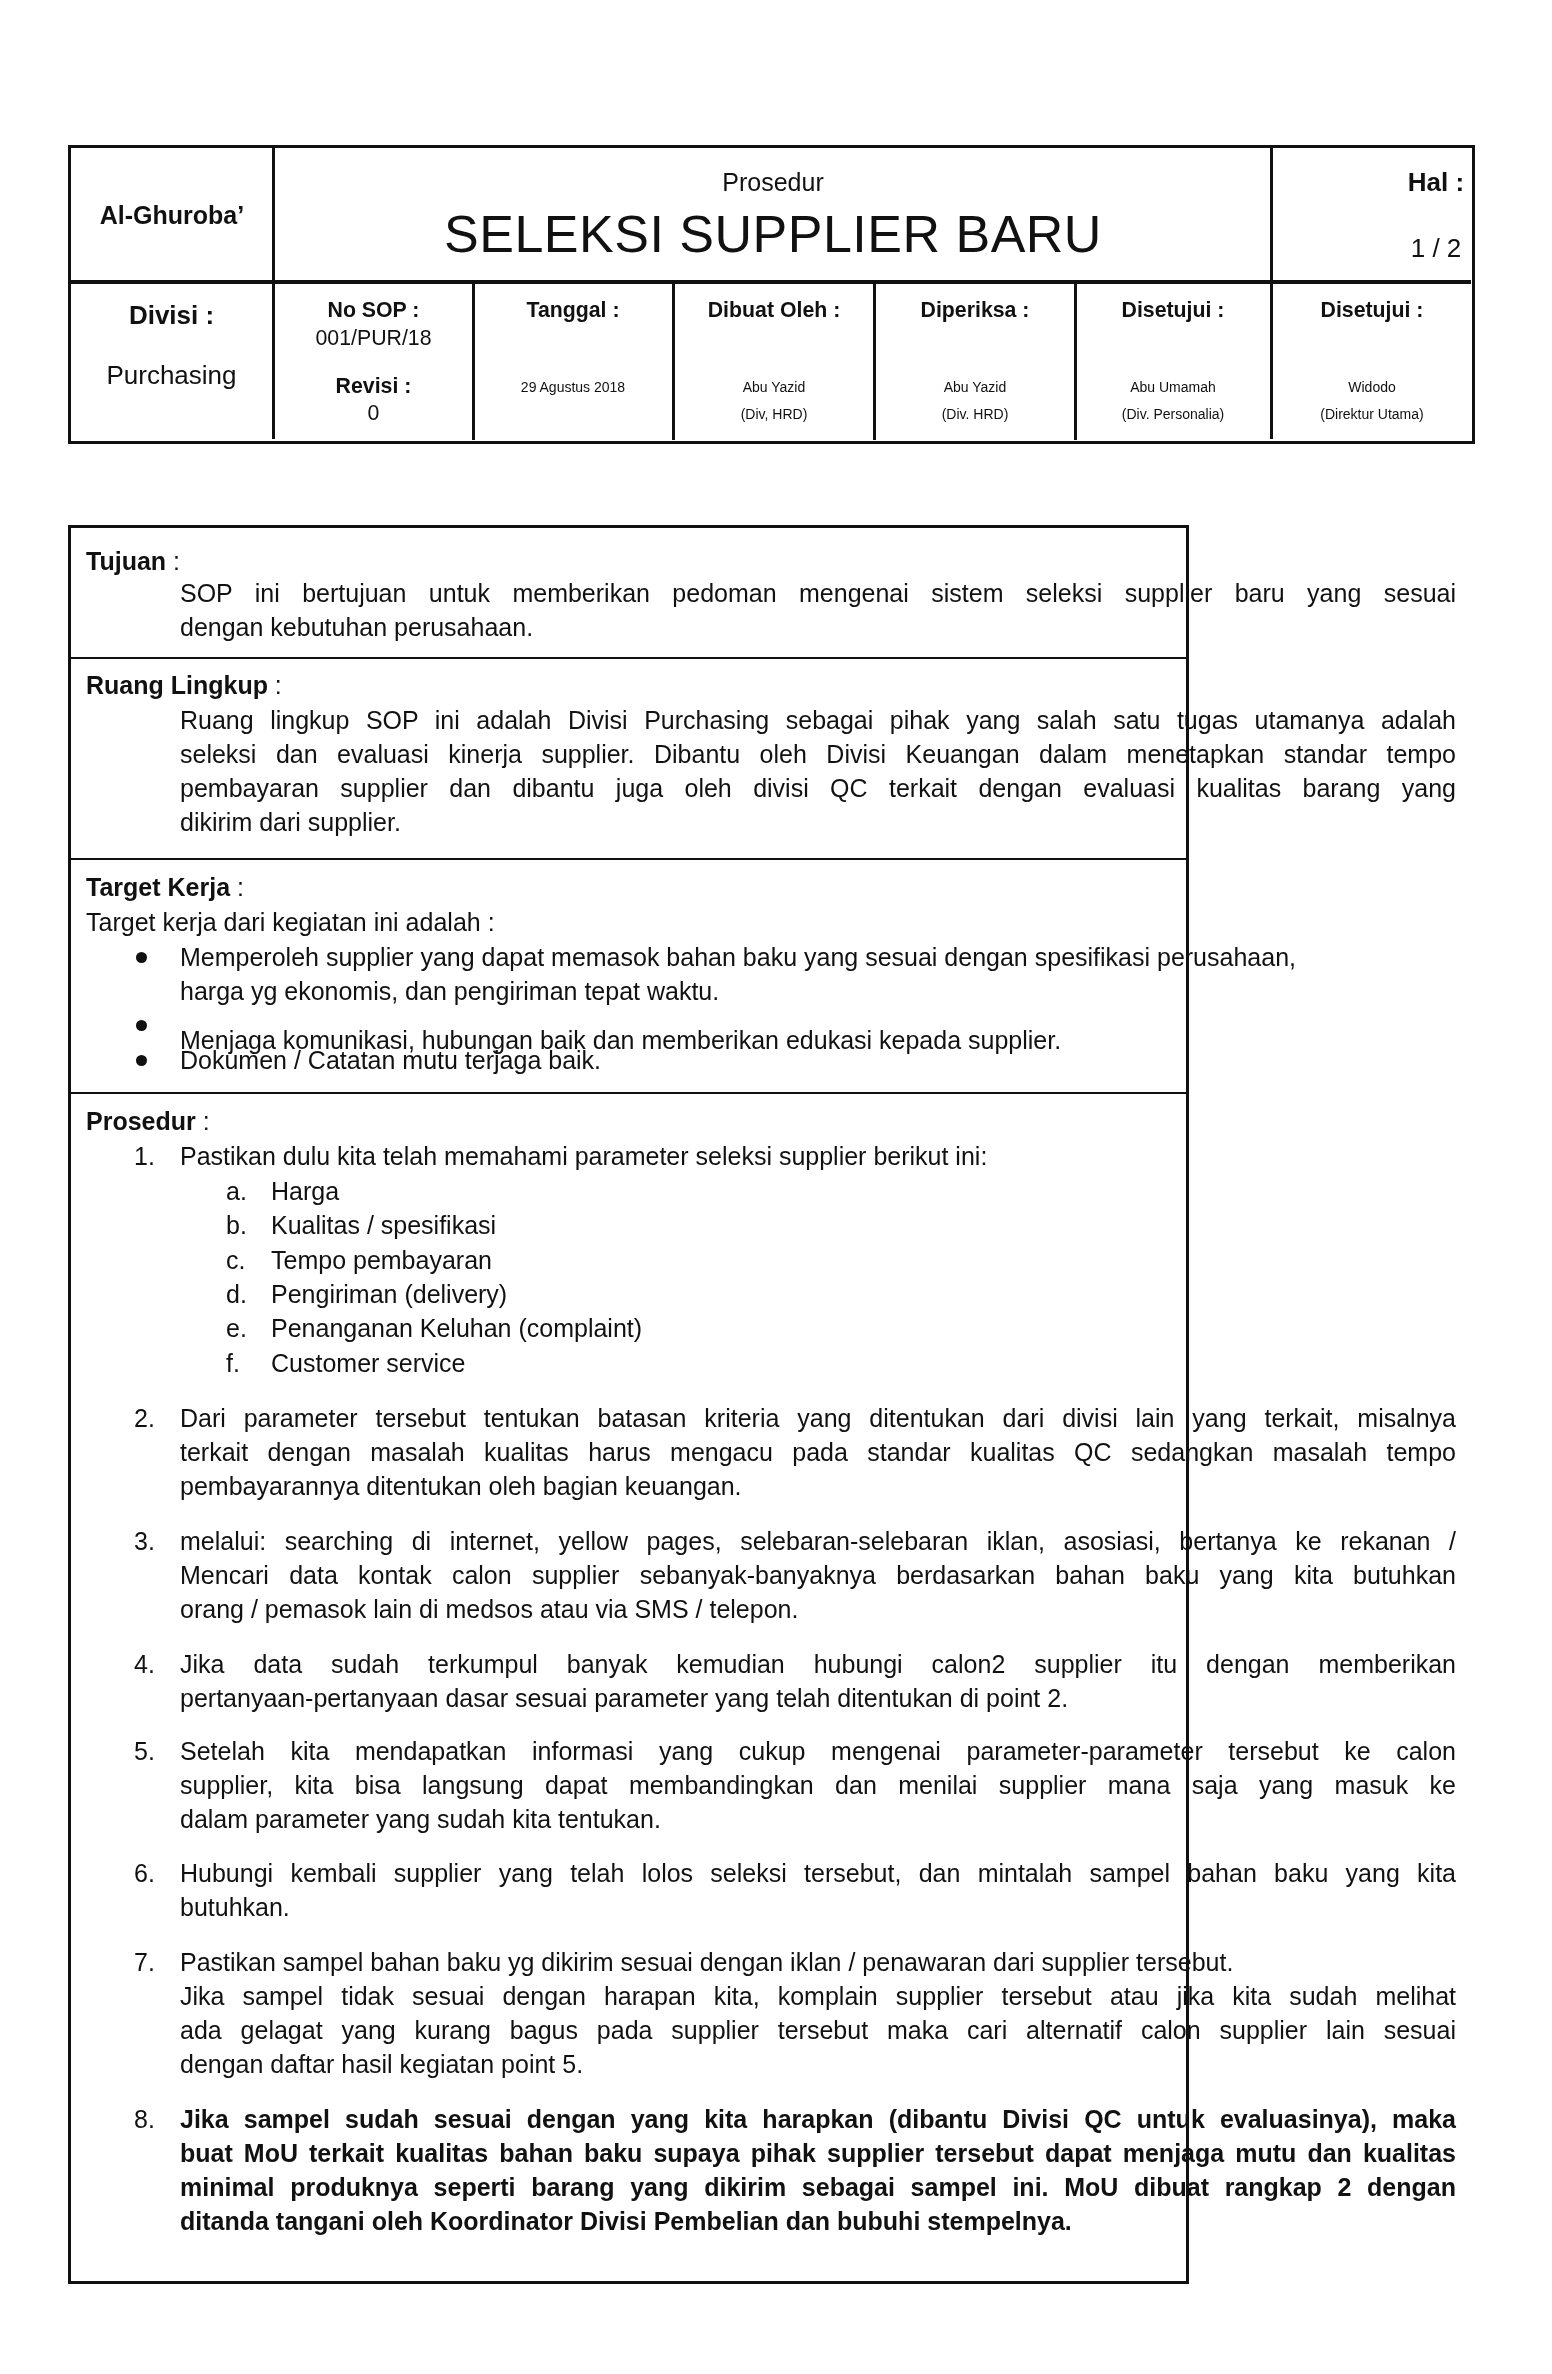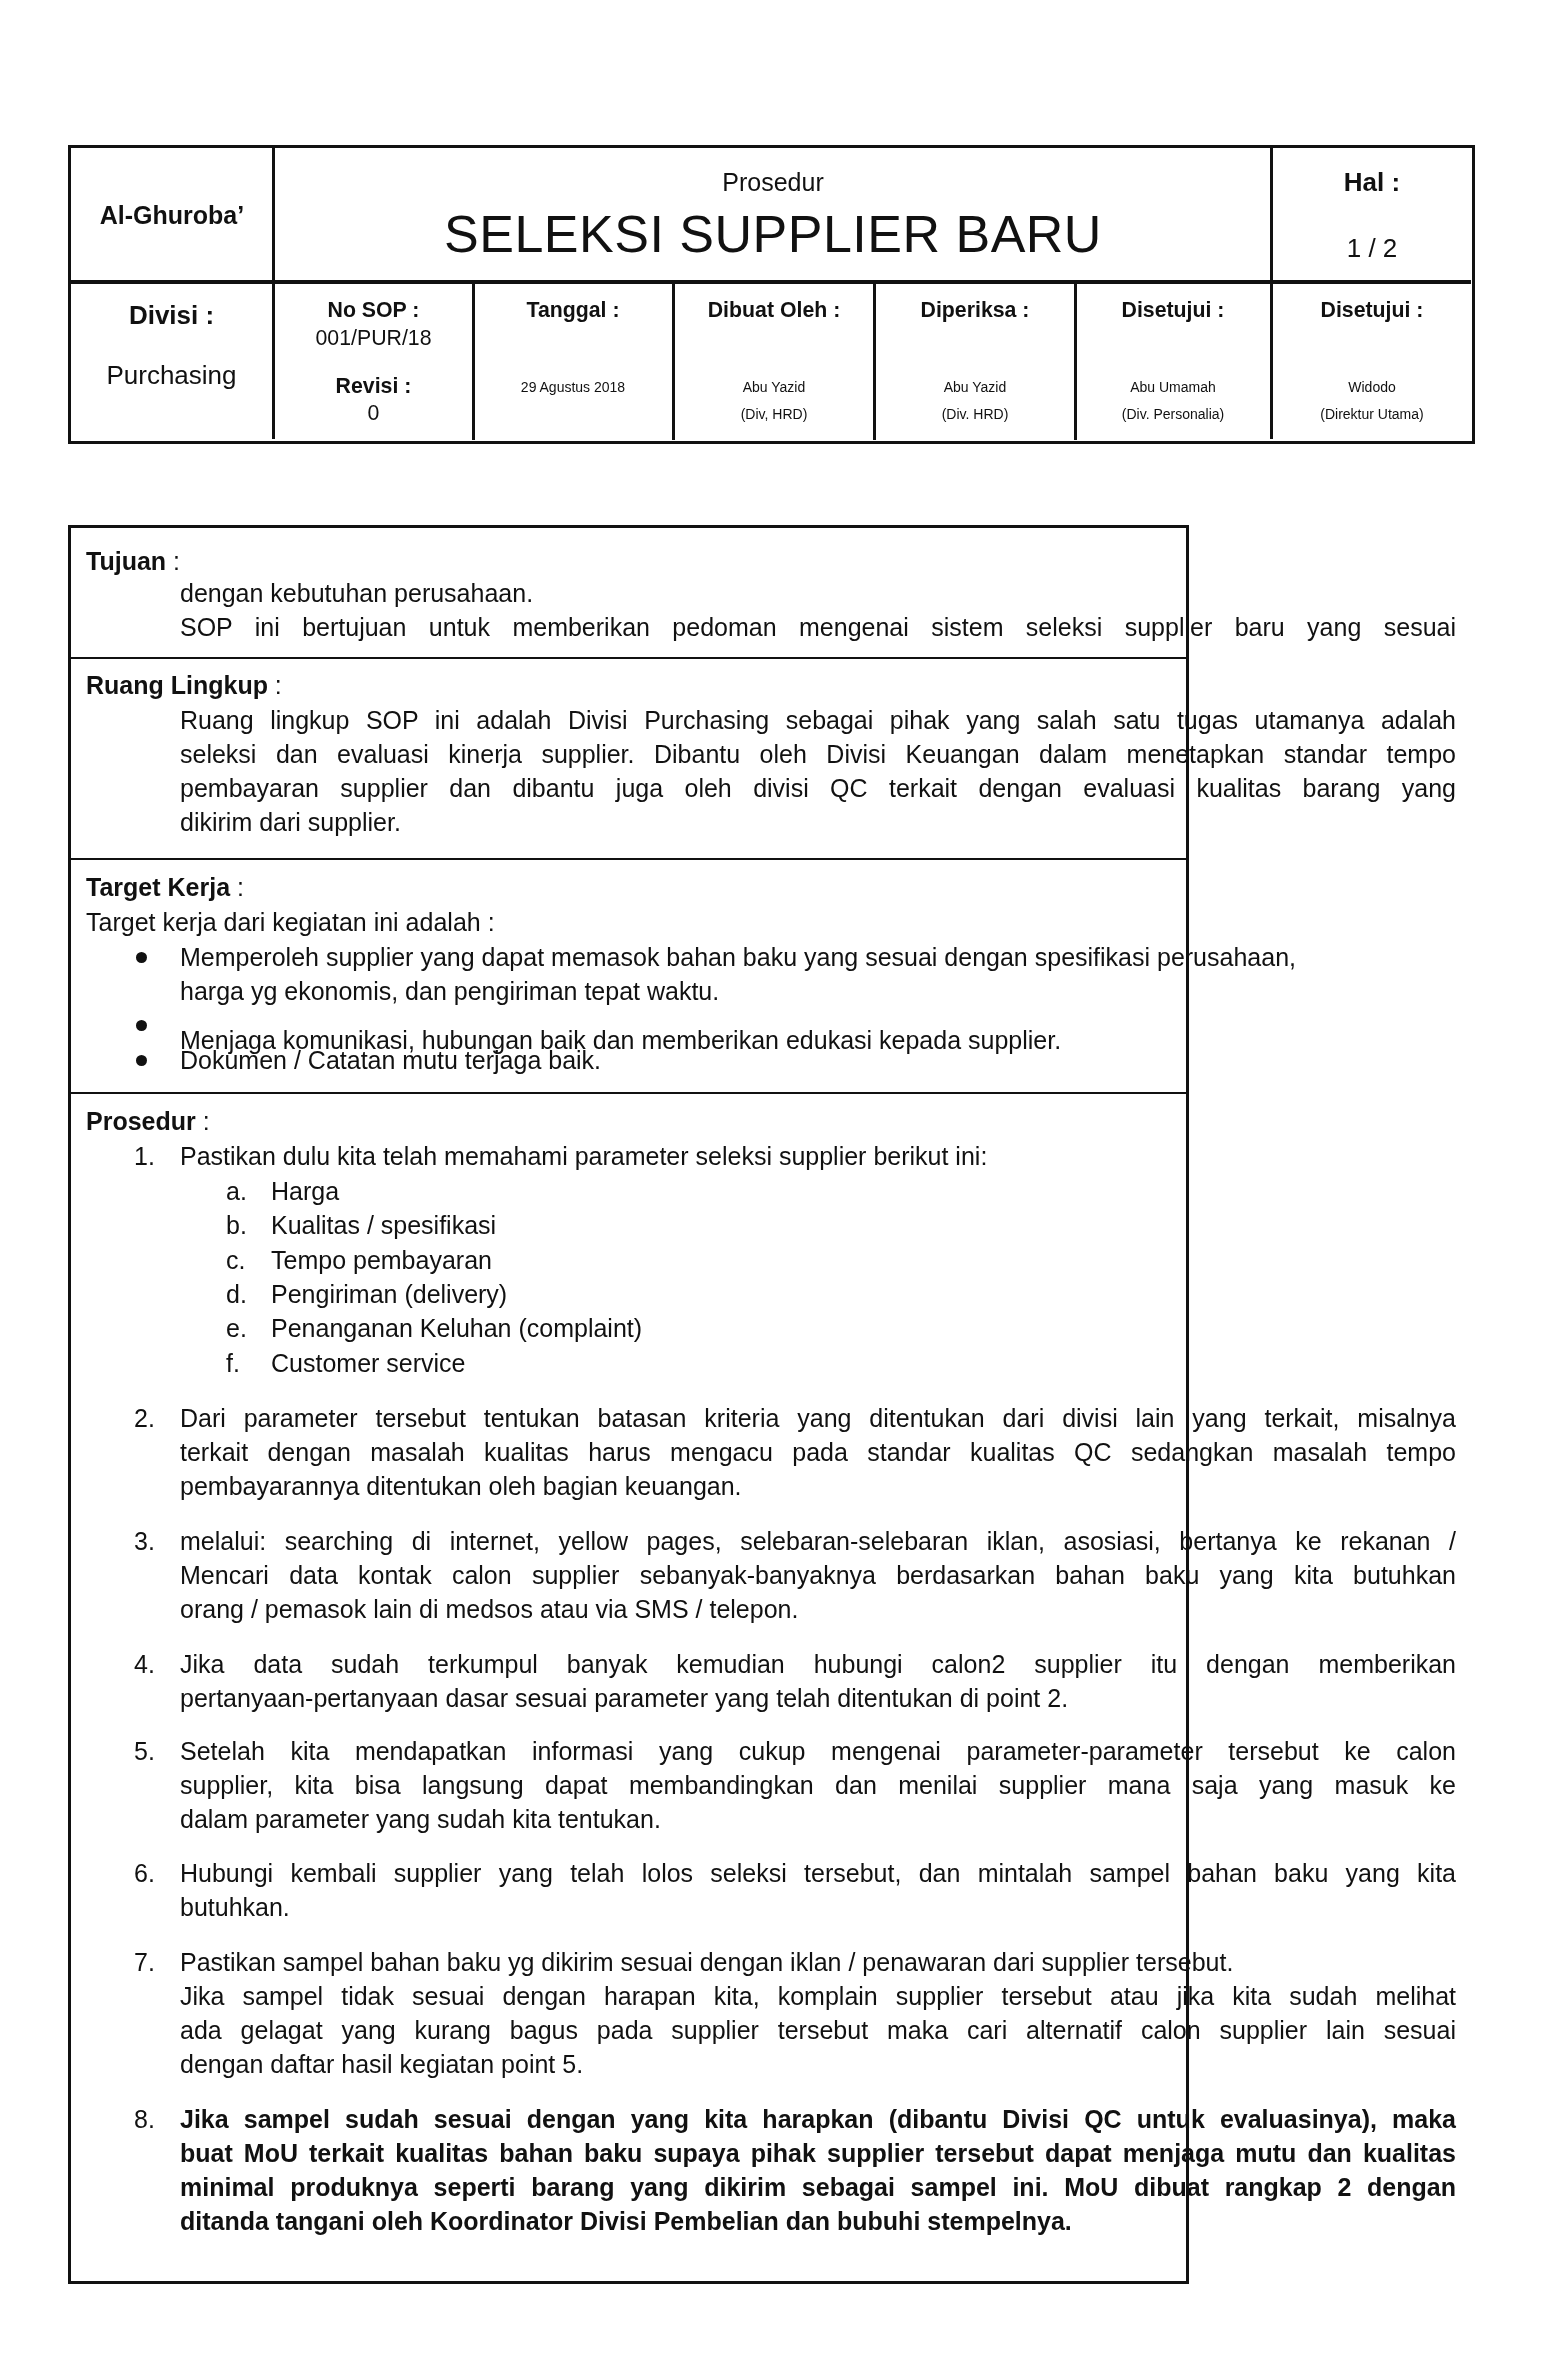--- a/index.html
+++ b/index.html
@@ -11,21 +11,21 @@
          border: 3.7px solid #111; box-sizing: border-box; }
   .hdr .cell { position: absolute; box-sizing: border-box; text-align: center; }
   .vline { position: absolute; background: #111; width: 2.8px; }
   .hline { position: absolute; background: #111; height: 3.7px; }
 
   .org { left: 0; top: 0; width: 202px; height: 134px; display: flex; align-items: center; justify-content: center;
          font-size: 25px; font-weight: bold; }
   .title-cell { left: 204px; top: 0; width: 996px; height: 134px; }
   .title-cell .sub { position: absolute; left: 0; right: 0; top: 20.4px; font-size: 25px; }
   .title-cell .main { position: absolute; left: 0; right: 0; top: 56px; font-size: 52px; letter-spacing: 0.5px; }
-  .hal { left: 1202px; top: 0; width: 198px; height: 134px; }
+  .hal { left: 1266px; top: 0; width: 198px; height: 134px; }
   .hal .lbl { position: absolute; left: 0; right: 0; top: 18.6px; font-size: 26px; font-weight: bold; }
   .hal .val { position: absolute; left: 0; right: 0; top: 85px; font-size: 26px; }
 
   .row2 { top: 135px; height: 158px; }
   .row2 .lbl { position: absolute; left: 0; right: 0; top: 15px; font-size: 21.3px; font-weight: bold; }
   .row2 .v1 { position: absolute; left: 0; right: 0; top: 43px; font-size: 21.3px; }
   .row2 .name { position: absolute; left: 0; right: 0; top: 91px; font-size: 14px; line-height: 27px; }
   .divisi .lbl { font-size: 26px; top: 16.7px; }
   .divisi .name { font-size: 26px; top: 79px; }
   .sop .lbl2 { position: absolute; left: 0; right: 0; top: 91px; font-size: 21.3px; font-weight: bold; }
@@ -114,22 +114,22 @@
   </div>
 </div>
 
 <div class="content">
 
   <div class="section" style="top:0; height:129px;">
     <div class="sec-title" style="top:18.6px;">
       <b>Tujuan</b><span> :</span>
     </div>
     <div class="para" style="left:109px; width:1276px; top:48px;">
+      <div style="text-align:justify; text-align-last:justify;">SOP ini bertujuan untuk memberikan pedoman mengenai sistem seleksi supplier baru yang sesuai</div>
       <div>dengan kebutuhan perusahaan.</div>
-      <div style="text-align:justify; text-align-last:justify;">SOP ini bertujuan untuk memberikan pedoman mengenai sistem seleksi supplier baru yang sesuai</div>
     </div>
   </div>
 
   <div class="section" style="top:129px; height:201px;">
     <div class="sec-title" style="top:12px;">
       <b>Ruang Lingkup</b><span> :</span>
     </div>
     <div class="para" style="left:109px; width:1276px; top:44px;">
       <div style="text-align-last:justify;">Ruang lingkup SOP ini adalah Divisi Purchasing sebagai pihak yang salah satu tugas utamanya adalah</div>
       <div style="text-align-last:justify;">seleksi dan evaluasi kinerja supplier. Dibantu oleh Divisi Keuangan dalam menetapkan standar tempo</div>

